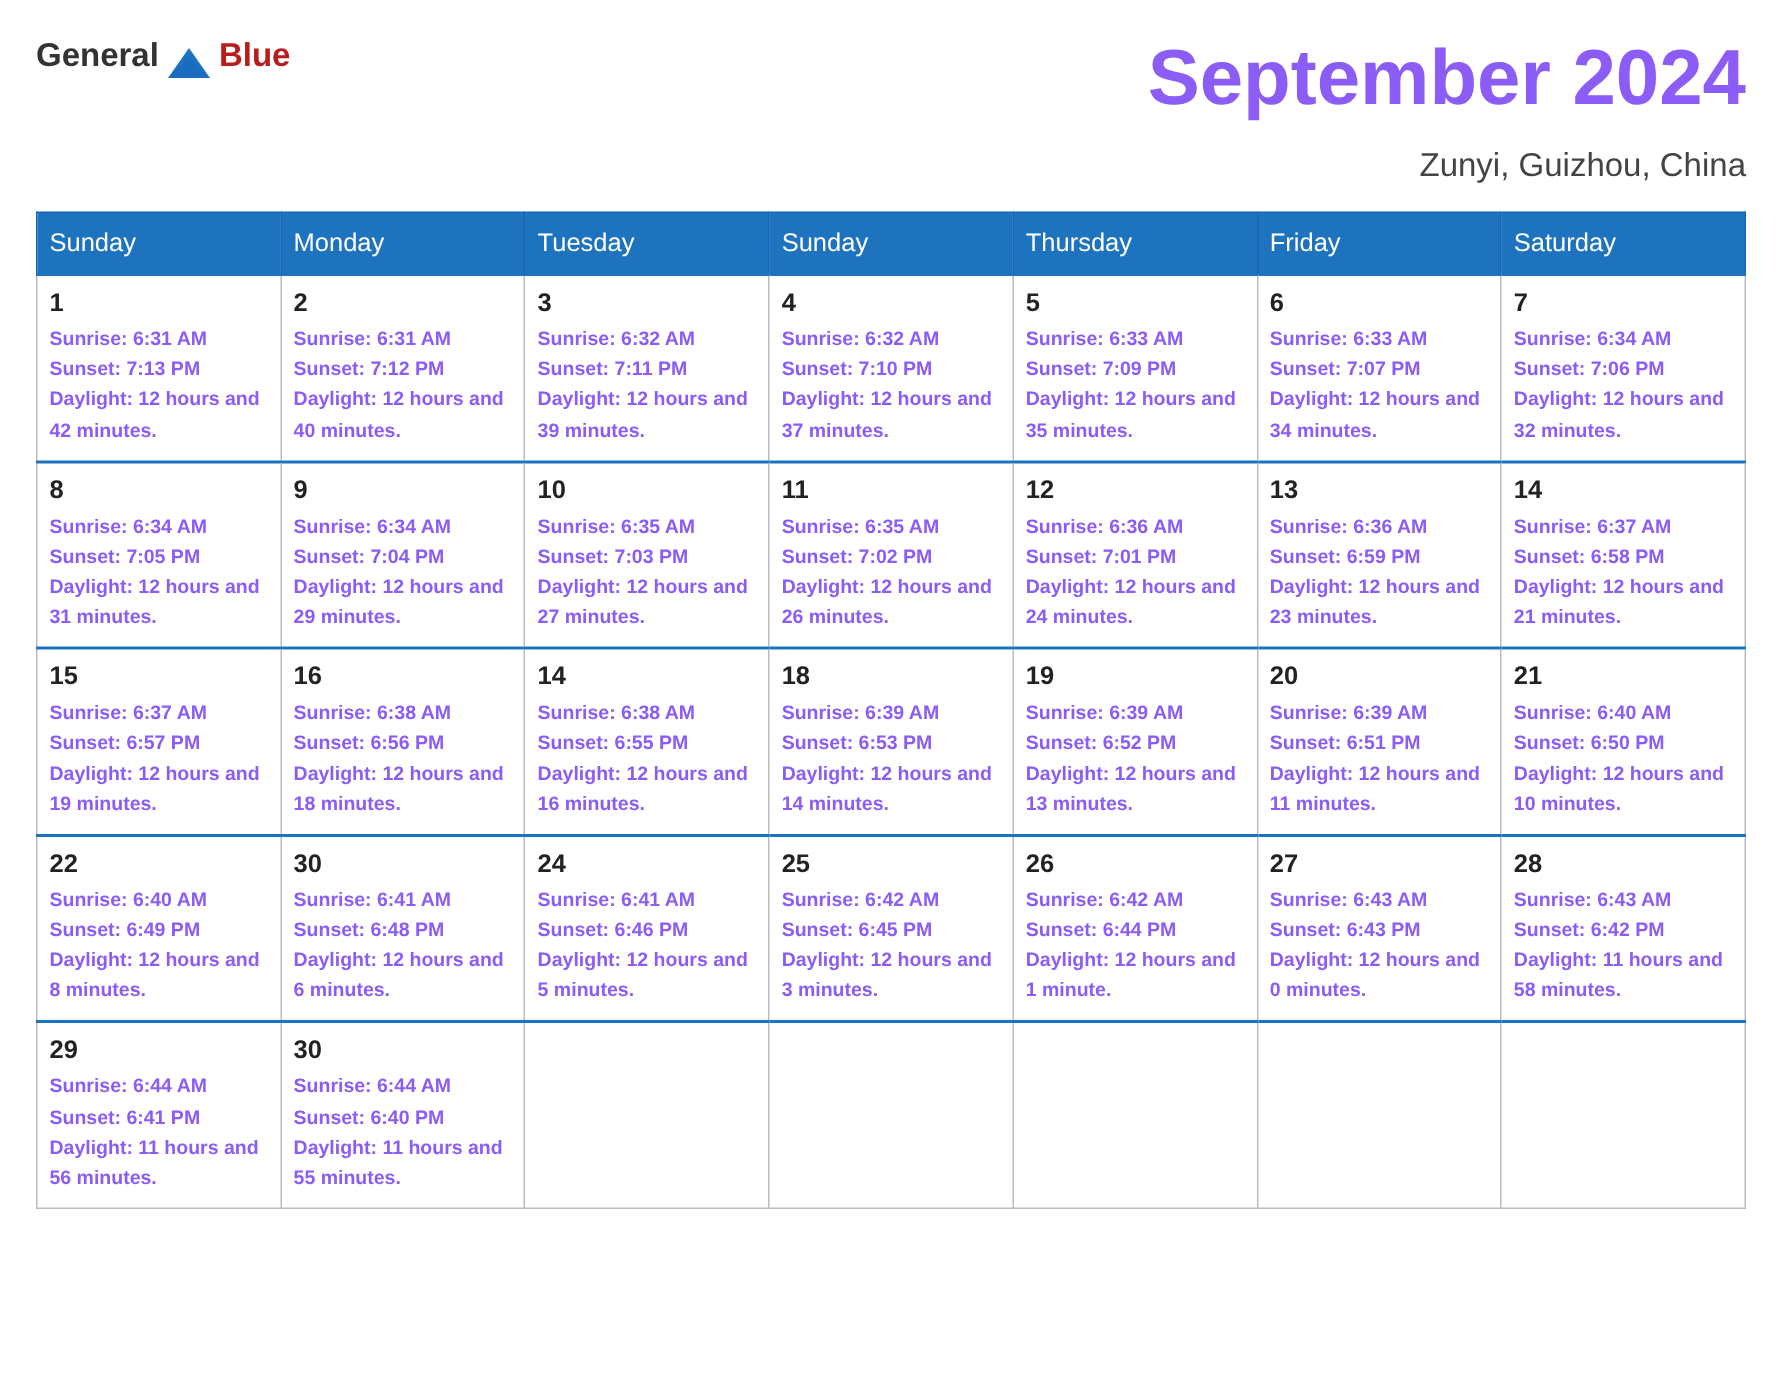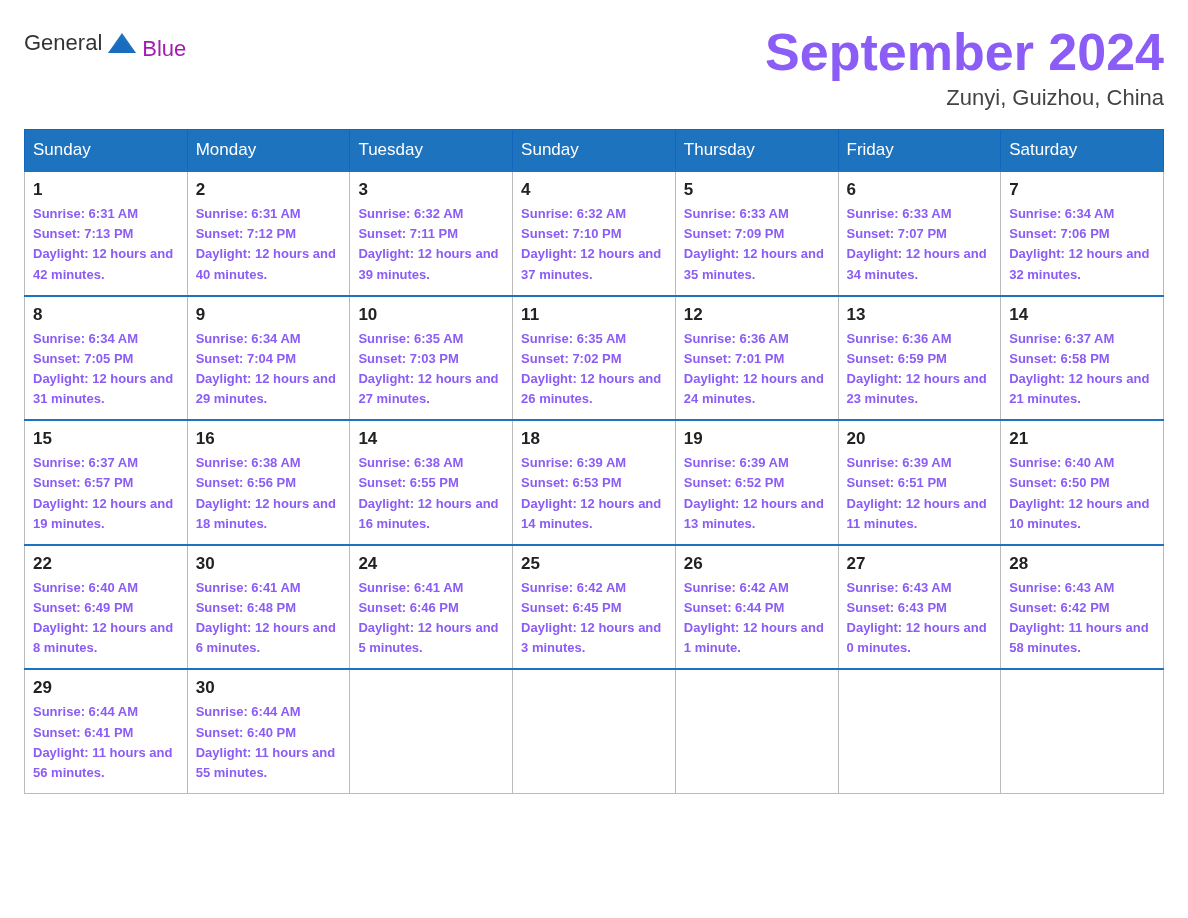--- a/index.html
+++ b/index.html
@@ -11,49 +11,47 @@
       min-height: 918px;
     }
     .header {
       display: flex;
       justify-content: space-between;
       align-items: flex-start;
       margin-bottom: 18px;
     }
     .logo {
       display: flex;
-      align-items: center;
       font-size: 22px;
-      font-weight: normal;
+      font-weight: bold;
     }
     .logo-general {
       color: #333;
     }
     .logo-blue {
-      color: #a21caf;
-      margin-top: 12px;
+      color: #b91c1c;
     }
     .logo-icon {
       width: 36px;
       height: 36px;
       margin: 0 2px;
     }
     .title-section {
       text-align: right;
     }
     .month-title {
       font-size: 52px;
       font-weight: bold;
       color: #8b5cf6;
       line-height: 1.1;
     }
     .location {
       font-size: 22px;
       color: #444;
-      margin-top: 4px;
+      margin-top: 16px;
     }
     .calendar {
       width: 100%;
       border-collapse: collapse;
       border: 1px solid #aaa;
     }
     .calendar th {
       background-color: #1e73be;
       color: #ffffff;
       padding: 10px 8px;

